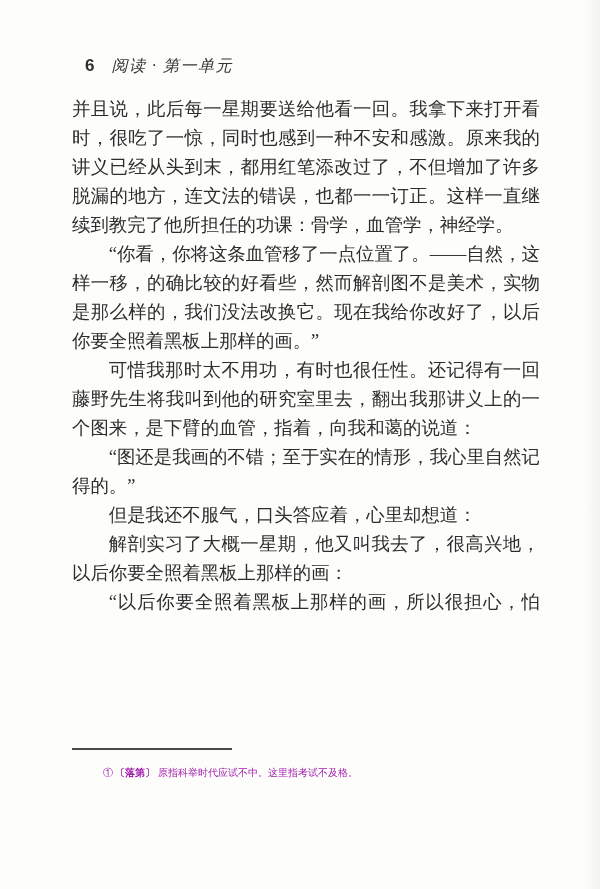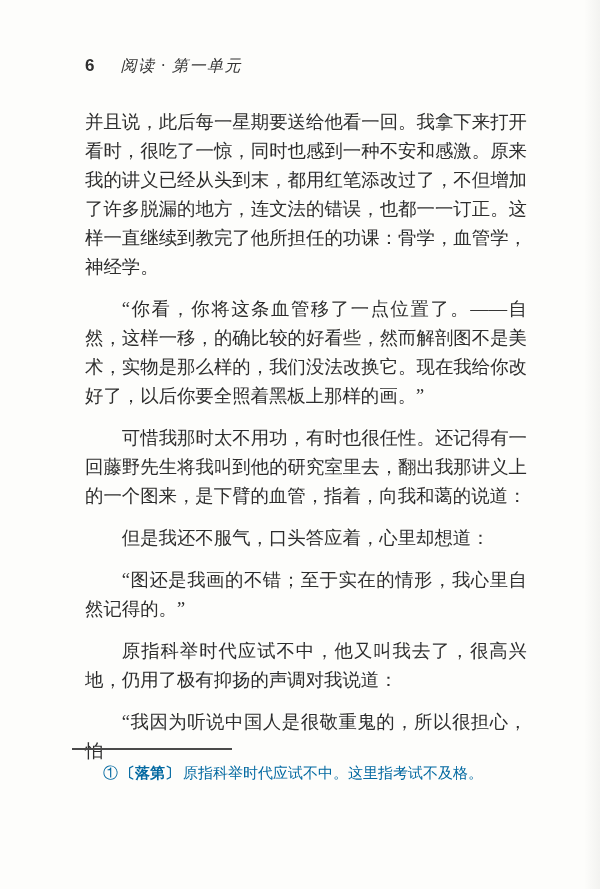--- a/index.html
+++ b/index.html
@@ -36,39 +36,39 @@
     display: flex;
     align-items: baseline;
   }
   .page-number {
     font-family: "Liberation Sans", "DejaVu Sans", sans-serif;
     font-weight: bold;
     font-size: 17px;
     color: #2f2f2f;
   }
   .section-title {
-    margin-left: 26px;
+    margin-left: 17px;
     font-style: italic;
     font-size: 16px;
     letter-spacing: 1.5px;
     color: #333333;
   }
   .body-text {
     position: absolute;
     top: 95px;
     left: 72px;
     width: 468px;
     font-size: 18.4px;
     line-height: 29px;
     text-align: justify;
     text-justify: inter-character;
     letter-spacing: 0;
   }
   .para {
-    margin: 13px;
+    margin: 0;
     text-indent: 2em;
   }
   .para.continuation {
     text-indent: 0;
   }
   .para.justify-last {
     text-align-last: justify;
   }
   .footnote {
     position: absolute;
@@ -77,23 +77,23 @@
     width: 468px;
   }
   .footnote-rule {
     width: 160px;
     height: 1.5px;
     background: #4a4a4a;
   }
   .footnote-text {
     margin: 12px 0 0 0;
     padding-left: 31px;
-    font-size: 15px;
+    font-size: 10px;
     line-height: 22px;
-    color: #0369a1;
+    color: #a21caf;
   }
   .footnote-term {
     font-weight: bold;
     margin-left: 2px;
   }
   .footnote-definition {
     margin-left: 3px;
   }
 </style>
 </head>
@@ -103,24 +103,24 @@
 
   <header class="page-header">
     <span class="page-number">6</span>
     <span class="section-title">阅读 · 第一单元</span>
   </header>
 
   <main class="body-text">
     <p class="para continuation">并且说，此后每一星期要送给他看一回。我拿下来打开看时，很吃了一惊，同时也感到一种不安和感激。原来我的讲义已经从头到末，都用红笔添改过了，不但增加了许多脱漏的地方，连文法的错误，也都一一订正。这样一直继续到教完了他所担任的功课：骨学，血管学，神经学。</p>
     <p class="para">“你看，你将这条血管移了一点位置了。——自然，这样一移，的确比较的好看些，然而解剖图不是美术，实物是那么样的，我们没法改换它。现在我给你改好了，以后你要全照着黑板上那样的画。”</p>
     <p class="para">可惜我那时太不用功，有时也很任性。还记得有一回藤野先生将我叫到他的研究室里去，翻出我那讲义上的一个图来，是下臂的血管，指着，向我和蔼的说道：</p>
+    <p class="para">“图还是我画的不错；至于实在的情形，我心里自然记得的。”</p>
     <p class="para">但是我还不服气，口头答应着，心里却想道：</p>
-    <p class="para">“图还是我画的不错；至于实在的情形，我心里自然记得的。”</p>
-    <p class="para">原指科举时代应试不中，他又叫我去了，很高兴地，仍用了极有抑扬的声调对我说道：</p>
-    <p class="para justify-last">“我因为听说中国人是很敬重鬼的，所以很担心，怕</p>
+    <p class="para">解剖实习了大概一星期，他又叫我去了，很高兴地，以后你要全照着黑板上那样的画：</p>
+    <p class="para justify-last">“以后你要全照着黑板上那样的画，所以很担心，怕</p>
   </main>
 
   <div class="footnote">
     <div class="footnote-rule"></div>
     <p class="footnote-text">
       <span>①</span><span class="footnote-term">〔落第〕</span><span class="footnote-definition">原指科举时代应试不中。这里指考试不及格。</span>
     </p>
   </div>
 
   <div class="scan-edge"></div>

